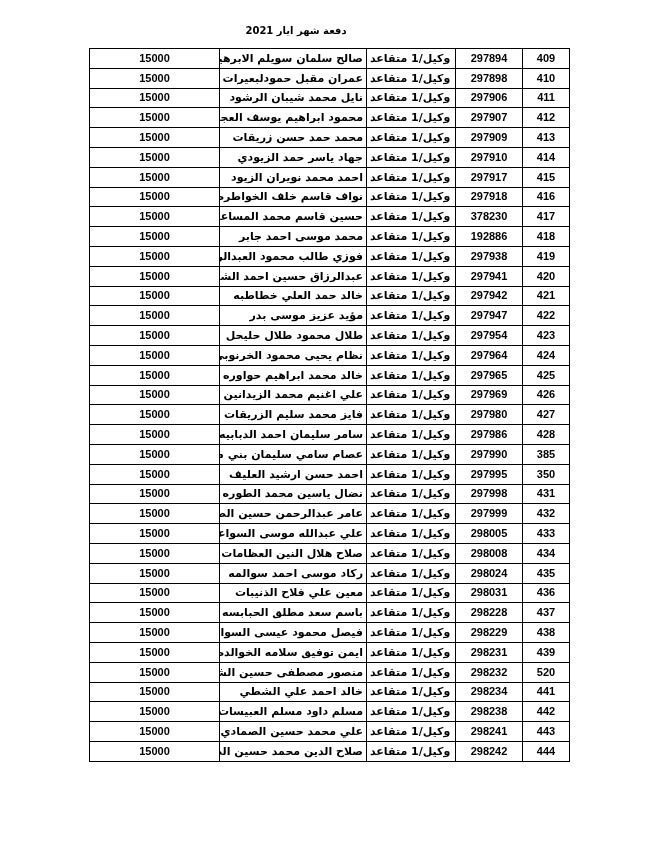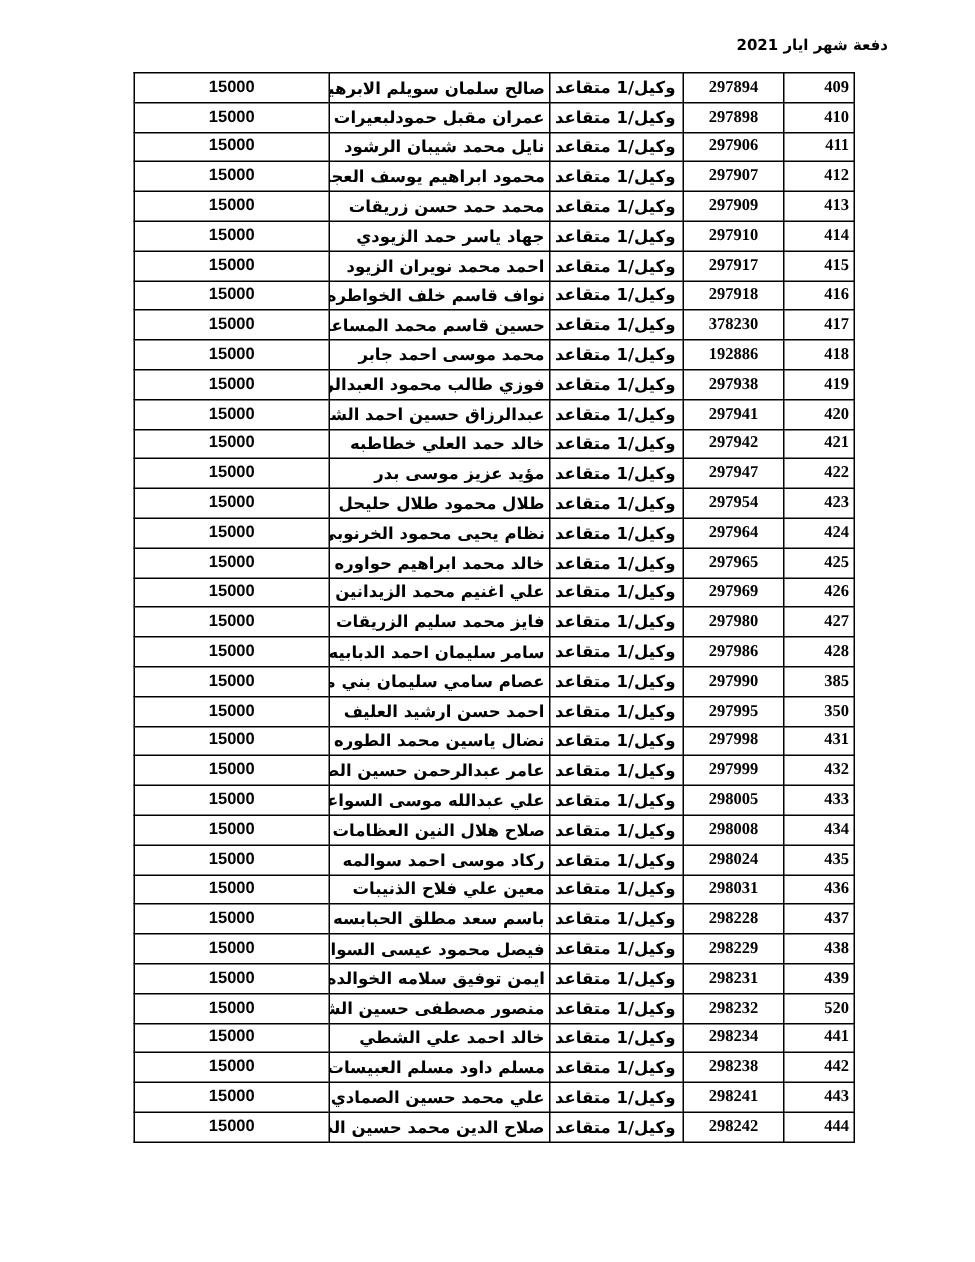--- a/index.html
+++ b/index.html
@@ -22,20 +22,21 @@
     position: relative;
     box-sizing: border-box;
   }
 
   
   .doc-title {
     position: absolute;
     top: 25px;
     left: 0;
     width: 592px;
+    text-align: center;
     font-size: 10px;
     font-weight: bold;
     letter-spacing: 0.2px;
     direction: rtl;
     white-space: nowrap;
   }
 
   
   .table-wrap {
     position: absolute;
@@ -65,26 +66,27 @@
   }
 
   
   col.c-idx    { width: 47px; }
   col.c-id     { width: 67px; }
   col.c-rank   { width: 89px; }
   col.c-name   { width: 147px; }
   col.c-amount { width: 130px; }
 
   td.idx {
-    font-family: Liberation Serif, serif;
+    text-align: center;
+    font-family: Liberation Sans, sans-serif;
     font-size: 11.5px;
   }
   td.id {
     text-align: center;
-    font-family: Liberation Serif, serif;
+    font-family: Liberation Sans, sans-serif;
     font-size: 11.5px;
   }
   td.rank {
     text-align: left;
     direction: rtl;
     font-size: 10.5px;
   }
   td.name {
     text-align: right;
     direction: rtl;

